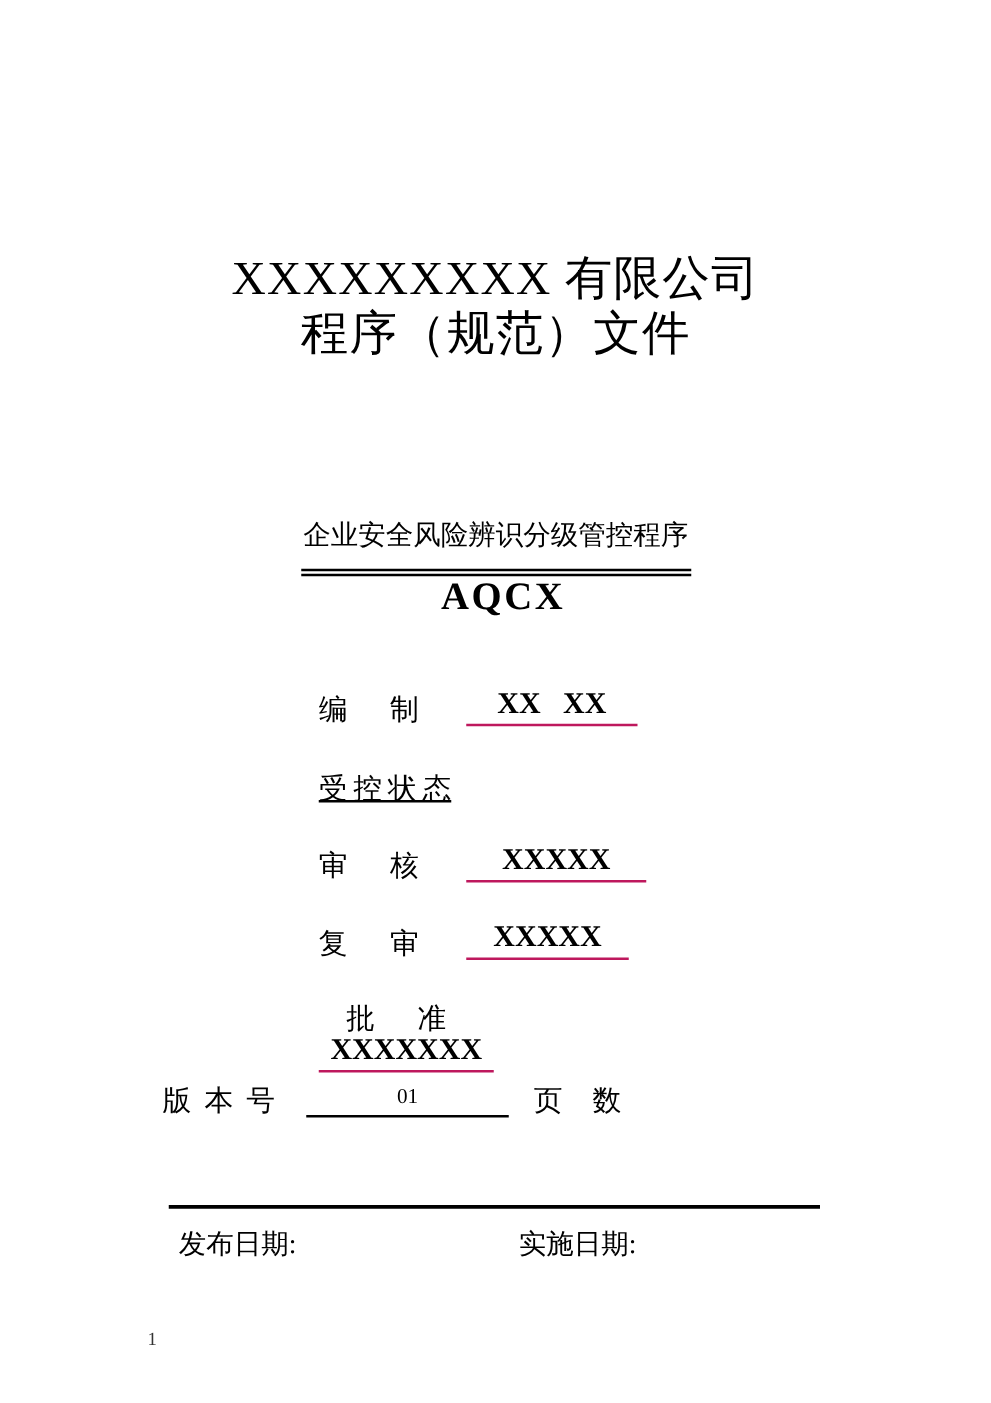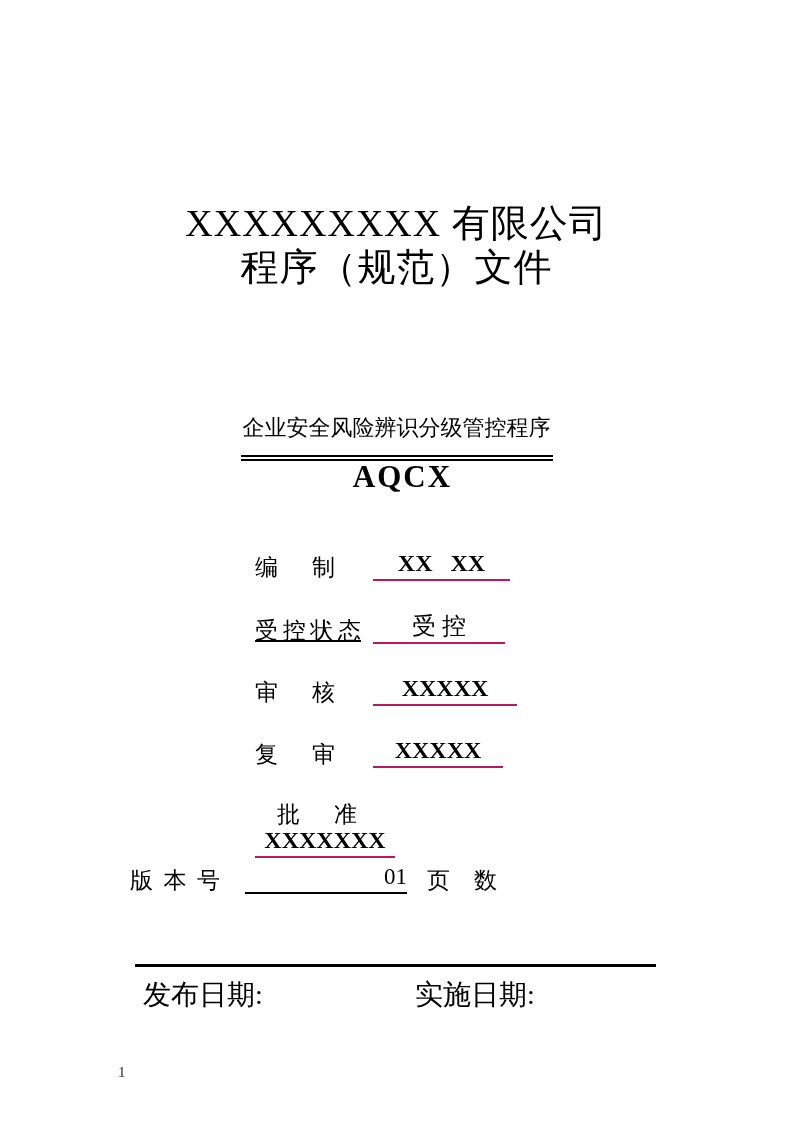--- a/index.html
+++ b/index.html
@@ -104,41 +104,41 @@
     font-size: 23px;
     line-height: 27px;
     text-align: justify;
     text-align-last: justify;
     white-space: nowrap;
   }
   .v-label-version { width: 90px; }
   .v-label-pages { width: 70px; margin-left: 20px; }
   .v-value {
     display: inline-block;
-    font-size: 23px;
+    font-size: 17px;
     line-height: 25px;
     padding-bottom: 3px;
     border-bottom: 2px solid #000;
-    text-align: right;
+    text-align: center;
   }
   .v-value-version { width: 162px; margin-left: 25px; }
   .v-value-pages { width: 121px; margin-left: 26px; }
 
   
   .footer-rule {
     position: absolute;
     left: 135px; top: 964px;
     width: 521px;
     height: 0;
     border-top: 3px solid #000;
   }
   .date-label {
     position: absolute;
     top: 982px;
-    font-size: 28px;
+    font-size: 22px;
     line-height: 26px;
   }
   .release-date { left: 143px; }
   .implement-date { left: 415px; }
 
   .page-number {
     position: absolute;
     left: 118px; top: 1064px;
     font-size: 15px;
     color: #333;
@@ -160,21 +160,20 @@
 
   <div class="doc-code">AQCX</div>
 
   <div class="form-row r1">
     <span class="form-label">编制</span>
     <span class="form-value w137">XX   XX</span>
   </div>
 
   <div class="form-row r2 wide">
     <span class="form-label">受控状态</span>
-    <span class="form-value w132 cjk-value">受 控</span>
   </div>
 
   <div class="form-row r3">
     <span class="form-label">审核</span>
     <span class="form-value w144">XXXXX</span>
   </div>
 
   <div class="form-row r4">
     <span class="form-label">复审</span>
     <span class="form-value w130">XXXXX</span>

